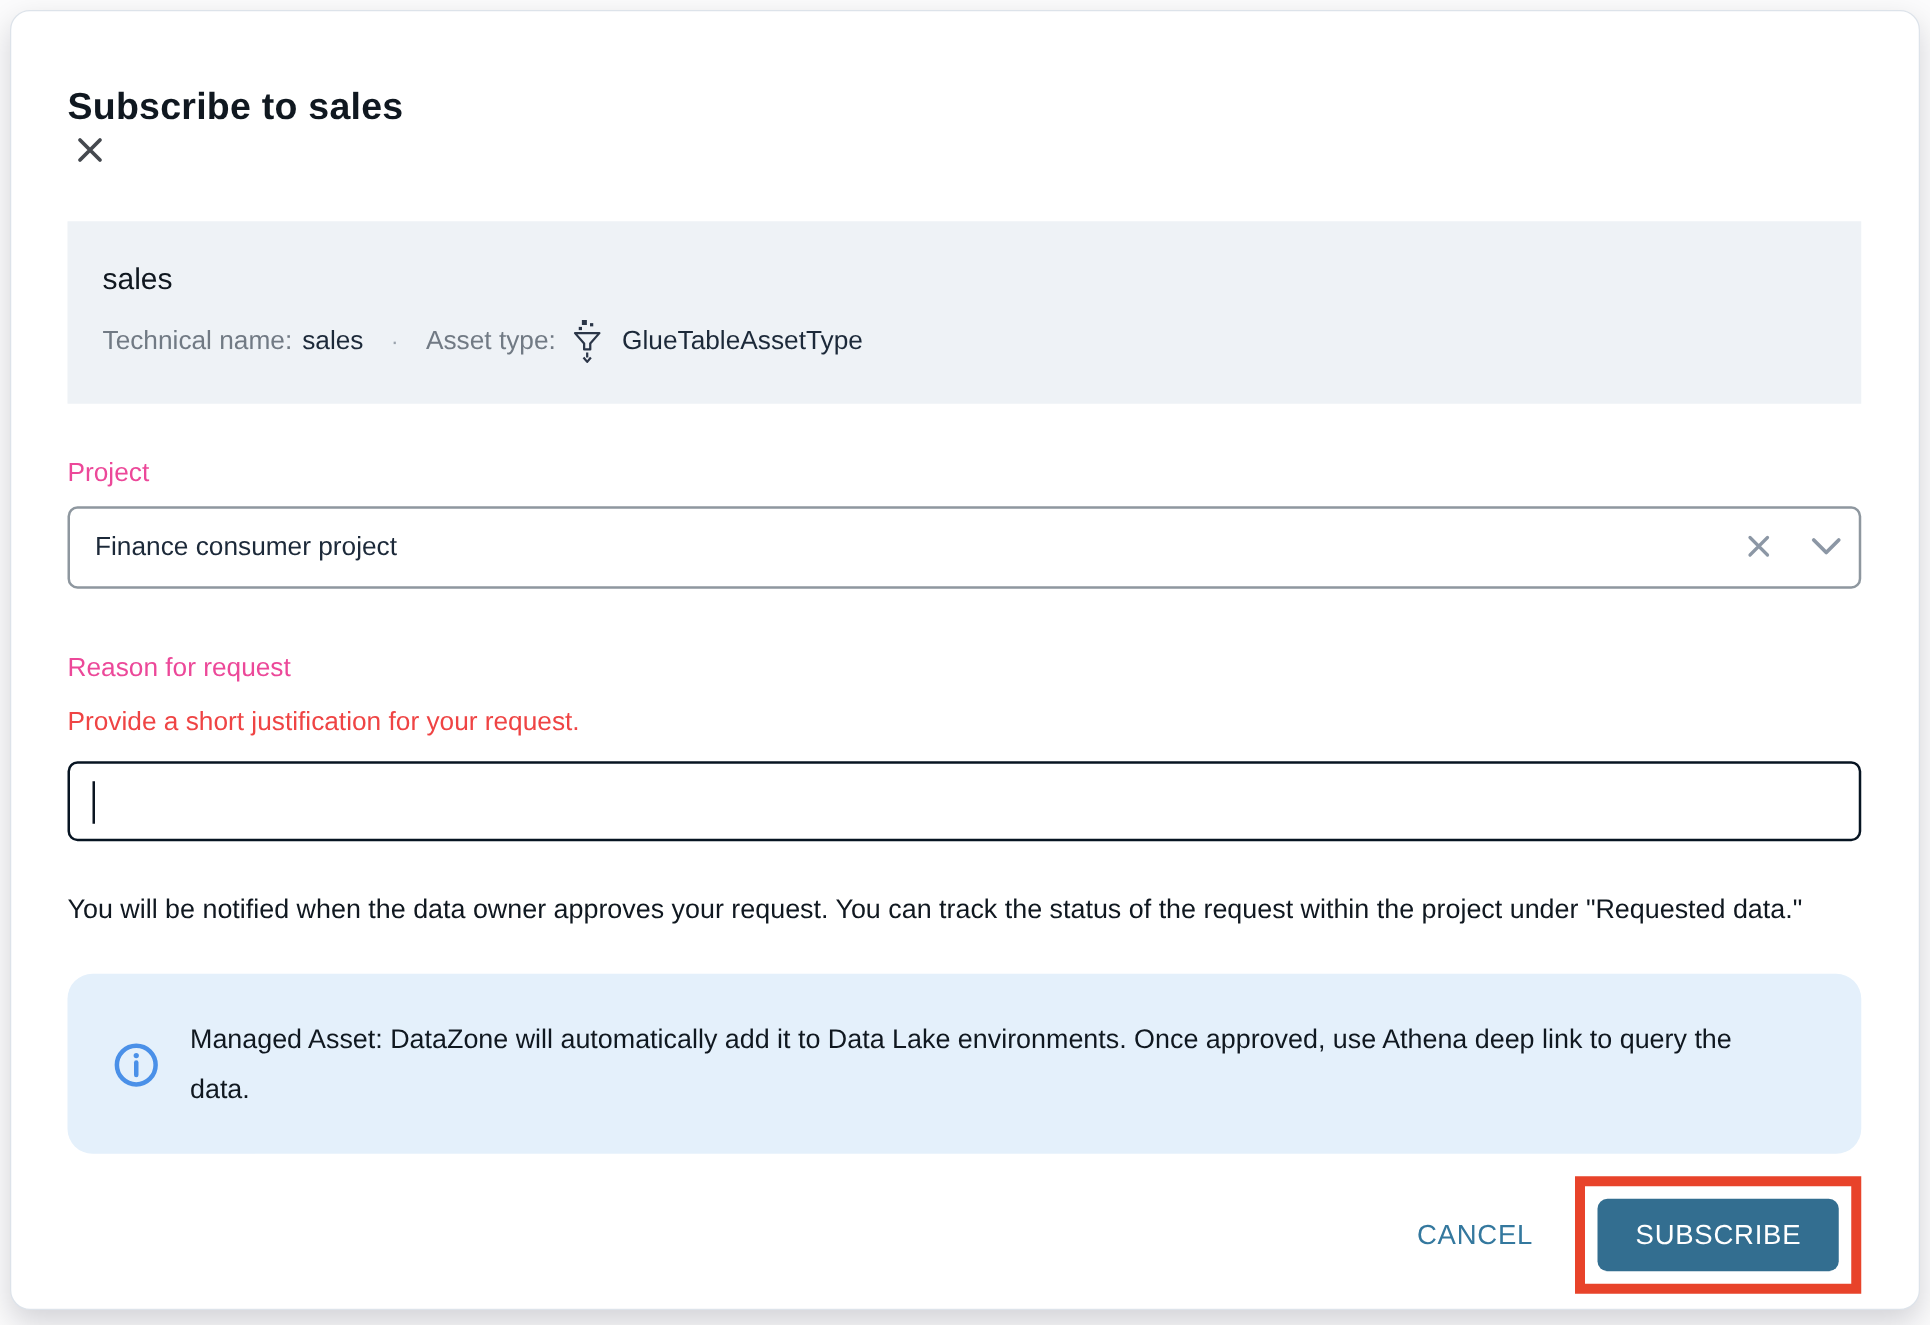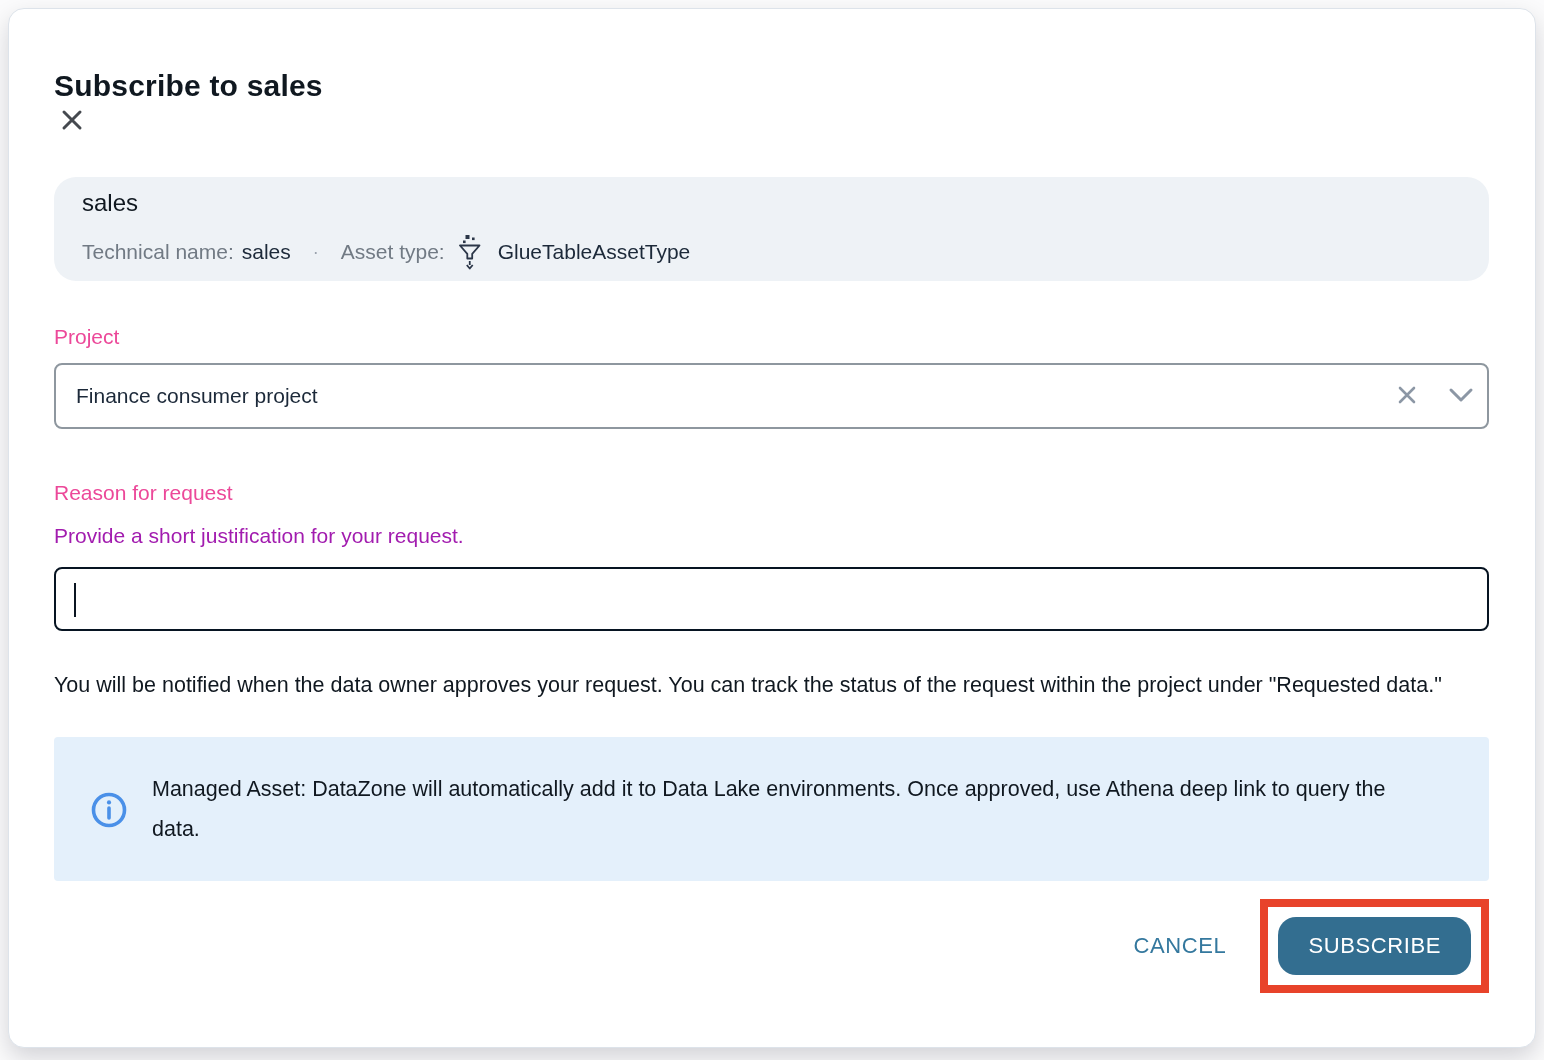--- a/index.html
+++ b/index.html
@@ -28,36 +28,36 @@
   }
   .close-btn {
     background: none; border: none; cursor: pointer;
     width: 36px; height: 36px; margin-top: -2px; margin-right: -4px;
     display: flex; align-items: center; justify-content: center;
   }
   
   .asset-box {
     margin-top: 38px;
     background: #eef2f6;
-    border-radius: 22px;
-    padding: 11px 28px;
+    border-radius: 0;
+    padding: 32px 28px;
   }
   .asset-name { font-size: 24px; line-height: 30px; color: #101820; font-weight: 400; }
   .asset-meta {
     margin-top: 16px;
     display: flex; align-items: center;
     font-size: 21px; line-height: 30px;
   }
   .meta-label { color: #717a84; }
   .meta-value { color: #1c2939; margin-left: 8px; }
   .dot-sep { color: #9aa3ad; margin: 0 22px; font-size: 18px; }
   .asset-type-icon { margin: 0 10px 0 12px; display: inline-flex; align-items: center; }
   
   .field-label { margin-top: 42px; font-size: 21px; line-height: 28px; color: #ec4899; }
-  .field-desc { margin-top: 14px; font-size: 21px; line-height: 30px; color: #a21caf; }
+  .field-desc { margin-top: 14px; font-size: 21px; line-height: 30px; color: #ef4444; }
   
   .select {
     margin-top: 12px;
     height: 66px;
     border: 2px solid #8e979f;
     border-radius: 8px;
     background: #fff;
     display: flex; align-items: center;
     padding: 0 11px 0 20px;
     cursor: pointer;
@@ -88,21 +88,21 @@
   .notice {
     margin-top: 34px;
     font-size: 21.5px; line-height: 40px;
     color: #101820;
     max-width: 1437px;
   }
   
   .banner {
     margin-top: 32px;
     background: #e4f0fb;
-    border-radius: 4px;
+    border-radius: 20px;
     padding: 32px 60px 32px 36px;
     display: flex; align-items: flex-start;
   }
   .banner-icon { flex: 0 0 auto; margin-top: 22px; margin-right: 24px; }
   .banner-text { font-size: 21.5px; line-height: 40px; color: #101820; }
   
   .footer {
     margin-top: 18px;
     display: flex; justify-content: flex-end; align-items: center;
   }
@@ -115,21 +115,21 @@
     margin-right: 30px;
   }
   .annotation {
     border: 8px solid #e8432a;
     padding: 10px;
     background: #ffffff;
   }
   .subscribe-btn {
     background: #336e90;
     color: #ffffff;
-    border: none; border-radius: 18px;
+    border: none; border-radius: 8px;
     height: 58px; padding: 0 30px;
     font-family: inherit;
     font-size: 22px; letter-spacing: 0.6px; font-weight: 500;
     cursor: pointer;
     display: flex; align-items: center; justify-content: center;
   }
 </style>
 </head>
 <body>
 

